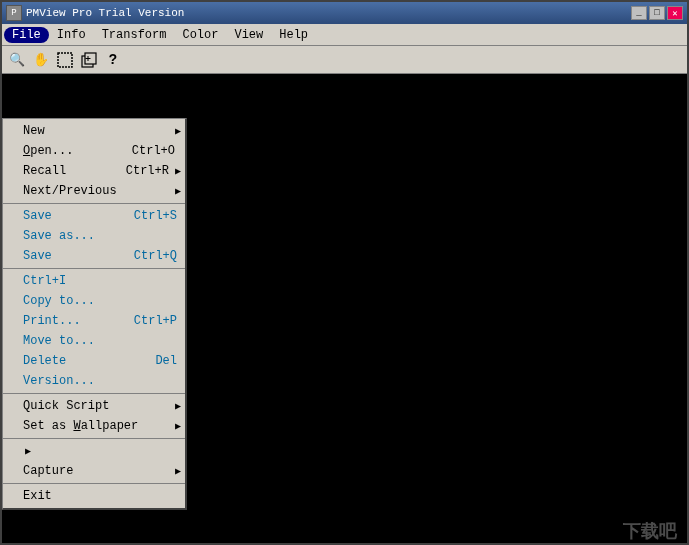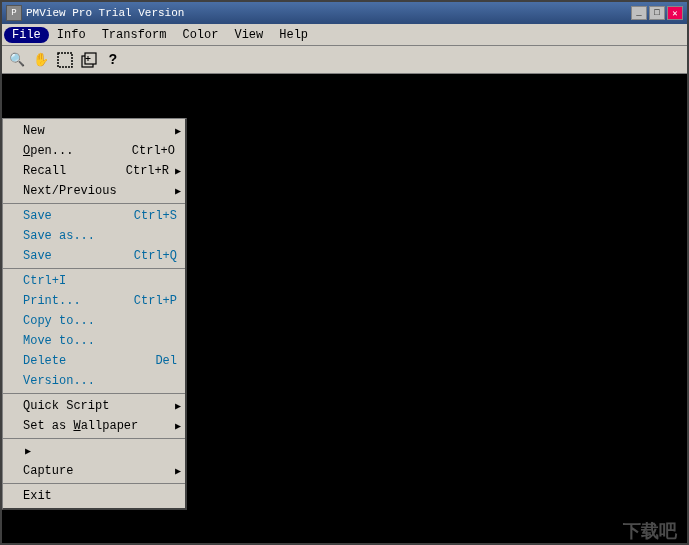--- a/index.html
+++ b/index.html
@@ -252,27 +252,27 @@
         <span class="menu-label">Save</span>
         <span class="menu-shortcut">Ctrl+Q</span>
       </div>
 
       <div class="menu-row separator"></div>
 
       <div class="menu-row disabled">
         <span class="menu-shortcut">Ctrl+I</span>
       </div>
       <div class="menu-row disabled">
+        <span class="menu-label">Copy to...</span>
+      </div>
+      <div class="menu-row disabled">
         <span class="menu-label">Print...</span>
         <span class="menu-shortcut">Ctrl+P</span>
       </div>
       <div class="menu-row disabled">
-        <span class="menu-label">Copy to...</span>
-      </div>
-      <div class="menu-row disabled">
         <span class="menu-label">Move to...</span>
       </div>
       <div class="menu-row disabled">
         <span class="menu-label">Delete</span>
         <span class="menu-shortcut">Del</span>
       </div>
       <div class="menu-row disabled">
         <span class="menu-label">Version...</span>
       </div>
 

